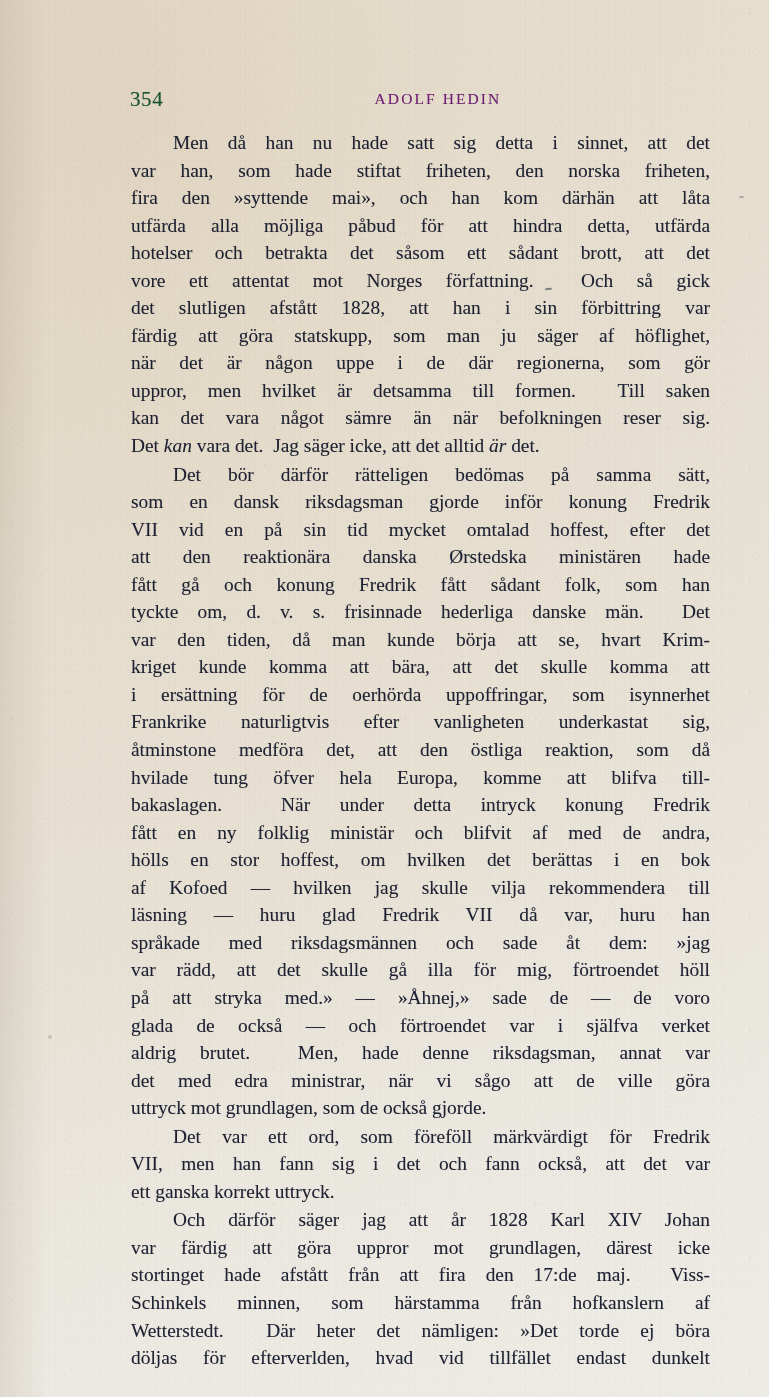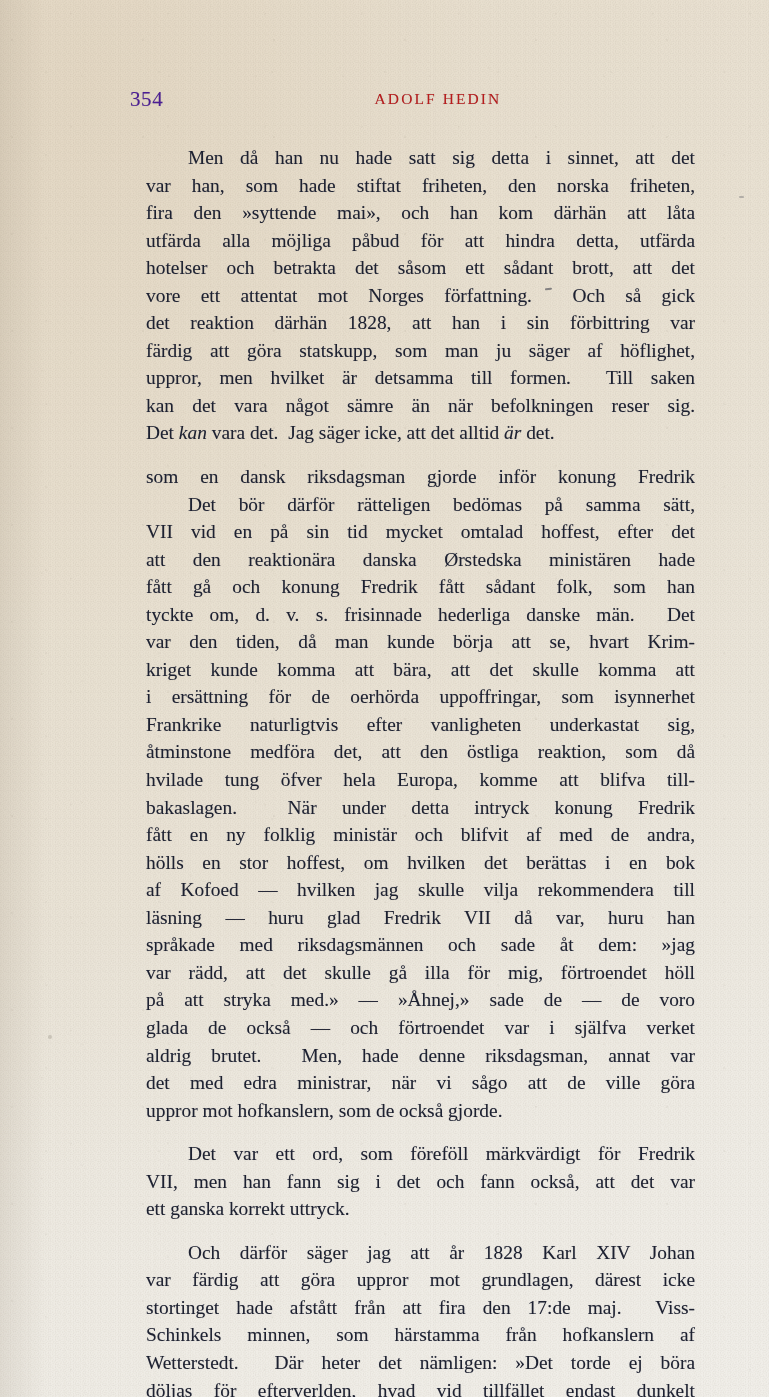--- a/index.html
+++ b/index.html
@@ -93,50 +93,50 @@
     width: 580px;
     height: 24px;
   }
 
   .folio {
     position: absolute;
     left: 0;
     top: 0;
     font-size: 21px;
     letter-spacing: 0.6px;
-    color: #4c1d95;
+    color: #14532d;
   }
 
   .head-title {
     position: absolute;
     left: 0;
     top: 3px;
     width: 580px;
     text-align: center;
     font-size: 15.5px;
     letter-spacing: 2.1px;
-    color: #b91c1c;
+    color: #701a75;
     padding-left: 36px;
     box-sizing: border-box;
   }
 
   
   .textblock {
     position: absolute;
     top: 128px;
     left: 130px;
     width: 581px;
     font-size: 19.4px;
     line-height: 27.55px;
     text-align: justify;
     color: #1d2131;
   }
 
   .textblock p {
-    margin: 16px;
+    margin: 1px;
     text-indent: 42px;
     text-align: justify;
     -webkit-hyphens: none;
     hyphens: none;
     font-family: Liberation Serif, serif;
   }
 
   
   .ln {
     display: block;
@@ -216,29 +216,30 @@
     </div>
 
     <div class="textblock" id="textblock">
         <p style="text-indent: 0px;">
           <span class="ln indent">Men då han nu hade satt sig detta i sinnet, att det</span>
           <span class="ln">var han, som hade stiftat friheten, den norska friheten,</span>
           <span class="ln">fira den »syttende mai», och han kom därhän att låta</span>
           <span class="ln">utfärda alla möjliga påbud för att hindra detta, utfärda</span>
           <span class="ln">hotelser och betrakta det såsom ett sådant brott, att det</span>
           <span class="ln">vore ett attentat mot Norges författning.  Och så gick</span>
-          <span class="ln">det reaktion därhän 1828, att han i sin förbittring var</span>
+          <span class="ln">det slutligen afstått 1828, att han i sin förbittring var</span>
           <span class="ln">färdig att göra statskupp, som man ju säger af höflighet,</span>
+          <span class="ln">när det är någon uppe i de där regionerna, som gör</span>
           <span class="ln">uppror, men hvilket är detsamma till formen.  Till saken</span>
           <span class="ln">kan det vara något sämre än när befolkningen reser sig.</span>
           <span class="ln last">Det <i>kan</i> vara det.  Jag säger icke, att det alltid <i>är</i> det.</span>
         </p>
         <p style="text-indent: 0px;">
+          <span class="ln indent">Det bör därför rätteligen bedömas på samma sätt,</span>
           <span class="ln">som en dansk riksdagsman gjorde inför konung Fredrik</span>
-          <span class="ln indent">Det bör därför rätteligen bedömas på samma sätt,</span>
           <span class="ln">VII vid en på sin tid mycket omtalad hoffest, efter det</span>
           <span class="ln">att den reaktionära danska Ørstedska ministären hade</span>
           <span class="ln">fått gå och konung Fredrik fått sådant folk, som han</span>
           <span class="ln">tyckte om, d. v. s. frisinnade hederliga danske män.  Det</span>
           <span class="ln">var den tiden, då man kunde börja att se, hvart Krim-</span>
           <span class="ln">kriget kunde komma att bära, att det skulle komma att</span>
           <span class="ln">i ersättning för de oerhörda uppoffringar, som isynnerhet</span>
           <span class="ln">Frankrike naturligtvis efter vanligheten underkastat sig,</span>
           <span class="ln">åtminstone medföra det, att den östliga reaktion, som då</span>
           <span class="ln">hvilade tung öfver hela Europa, komme att blifva till-</span>
@@ -246,21 +247,21 @@
           <span class="ln">fått en ny folklig ministär och blifvit af med de andra,</span>
           <span class="ln">hölls en stor hoffest, om hvilken det berättas i en bok</span>
           <span class="ln">af Kofoed — hvilken jag skulle vilja rekommendera till</span>
           <span class="ln">läsning — huru glad Fredrik VII då var, huru han</span>
           <span class="ln">språkade med riksdagsmännen och sade åt dem: »jag</span>
           <span class="ln">var rädd, att det skulle gå illa för mig, förtroendet höll</span>
           <span class="ln">på att stryka med.» — »Åhnej,» sade de — de voro</span>
           <span class="ln">glada de också — och förtroendet var i själfva verket</span>
           <span class="ln">aldrig brutet.  Men, hade denne riksdagsman, annat var</span>
           <span class="ln">det med edra ministrar, när vi sågo att de ville göra</span>
-          <span class="ln last">uppror mot hofkanslern, som de också gjorde.</span>
+          <span class="ln last">uttryck mot grundlagen, som de också gjorde.</span>
         </p>
         <p style="text-indent: 0px;">
           <span class="ln indent">Det var ett ord, som föreföll märkvärdigt för Fredrik</span>
           <span class="ln">VII, men han fann sig i det och fann också, att det var</span>
           <span class="ln last">ett ganska korrekt uttryck.</span>
         </p>
         <p style="text-indent: 0px;">
           <span class="ln indent">Och därför säger jag att år 1828 Karl XIV Johan</span>
           <span class="ln">var färdig att göra uppror mot grundlagen, därest icke</span>
           <span class="ln">stortinget hade afstått från att fira den 17:de maj.  Viss-</span>

